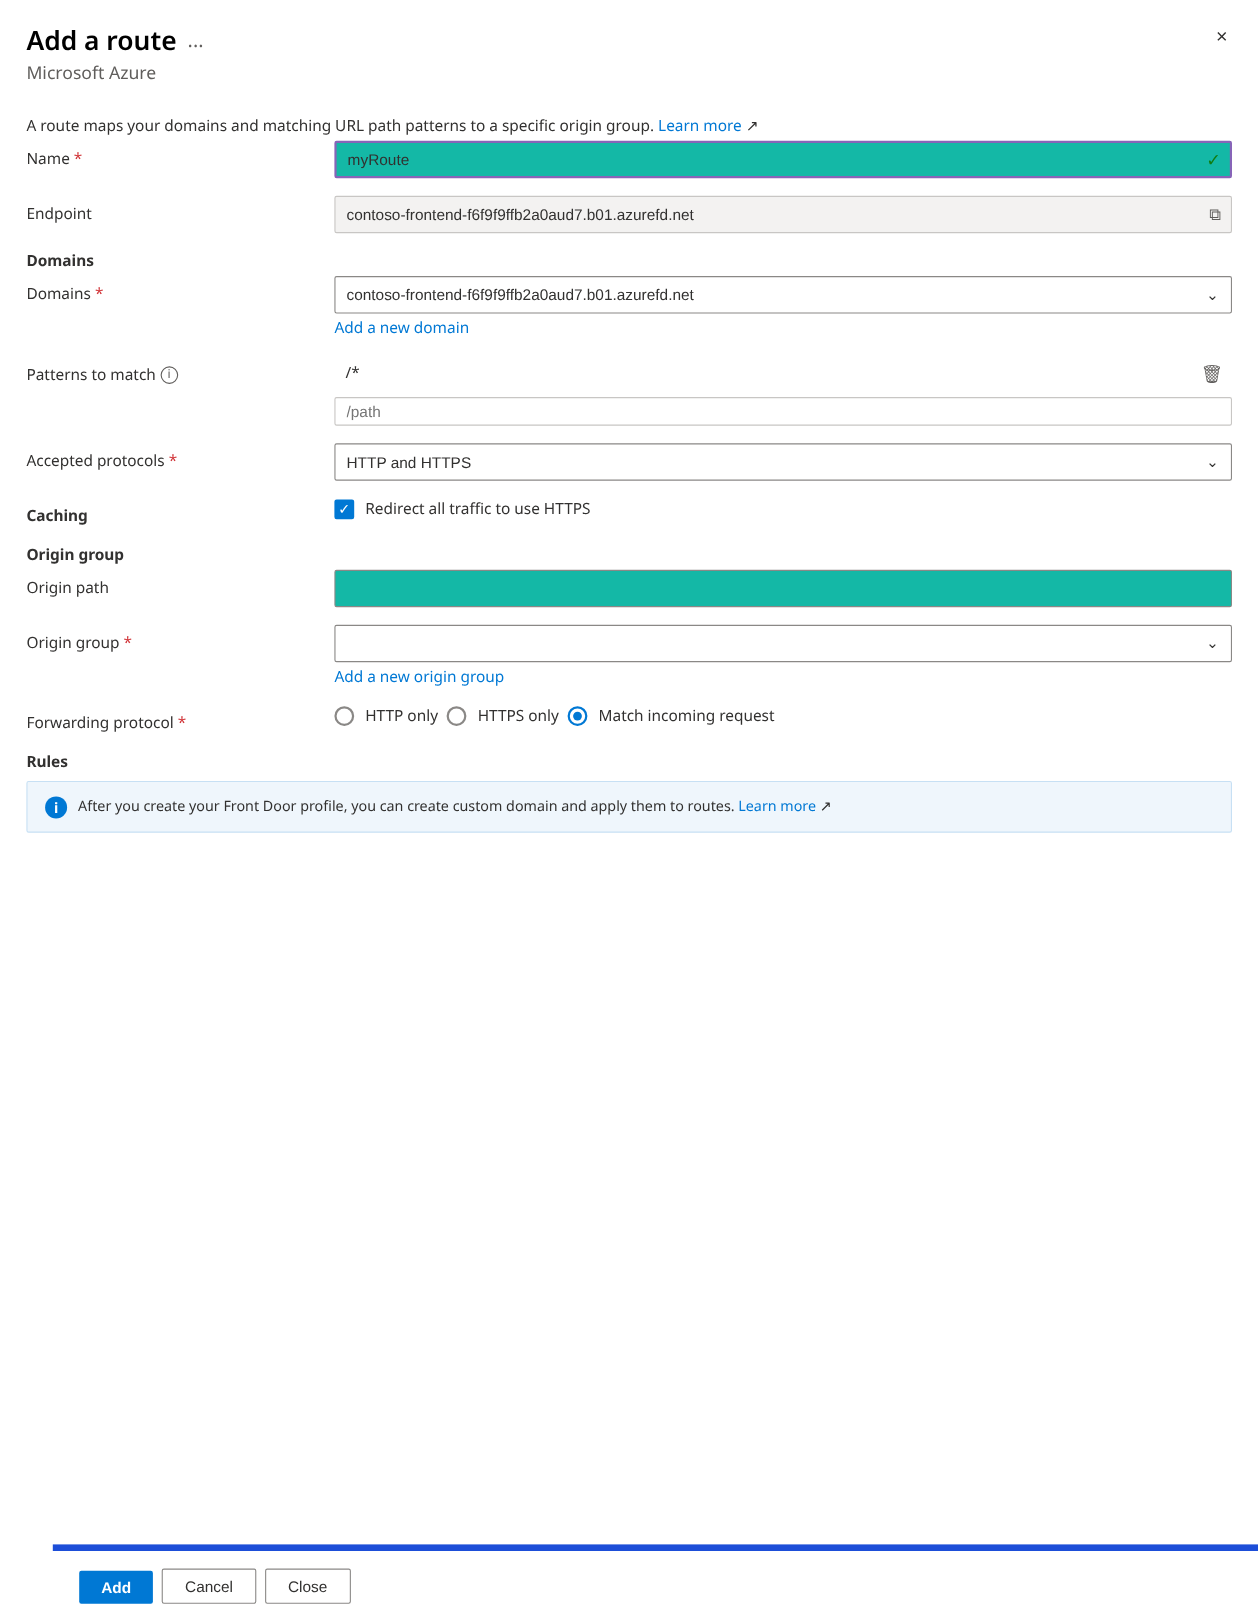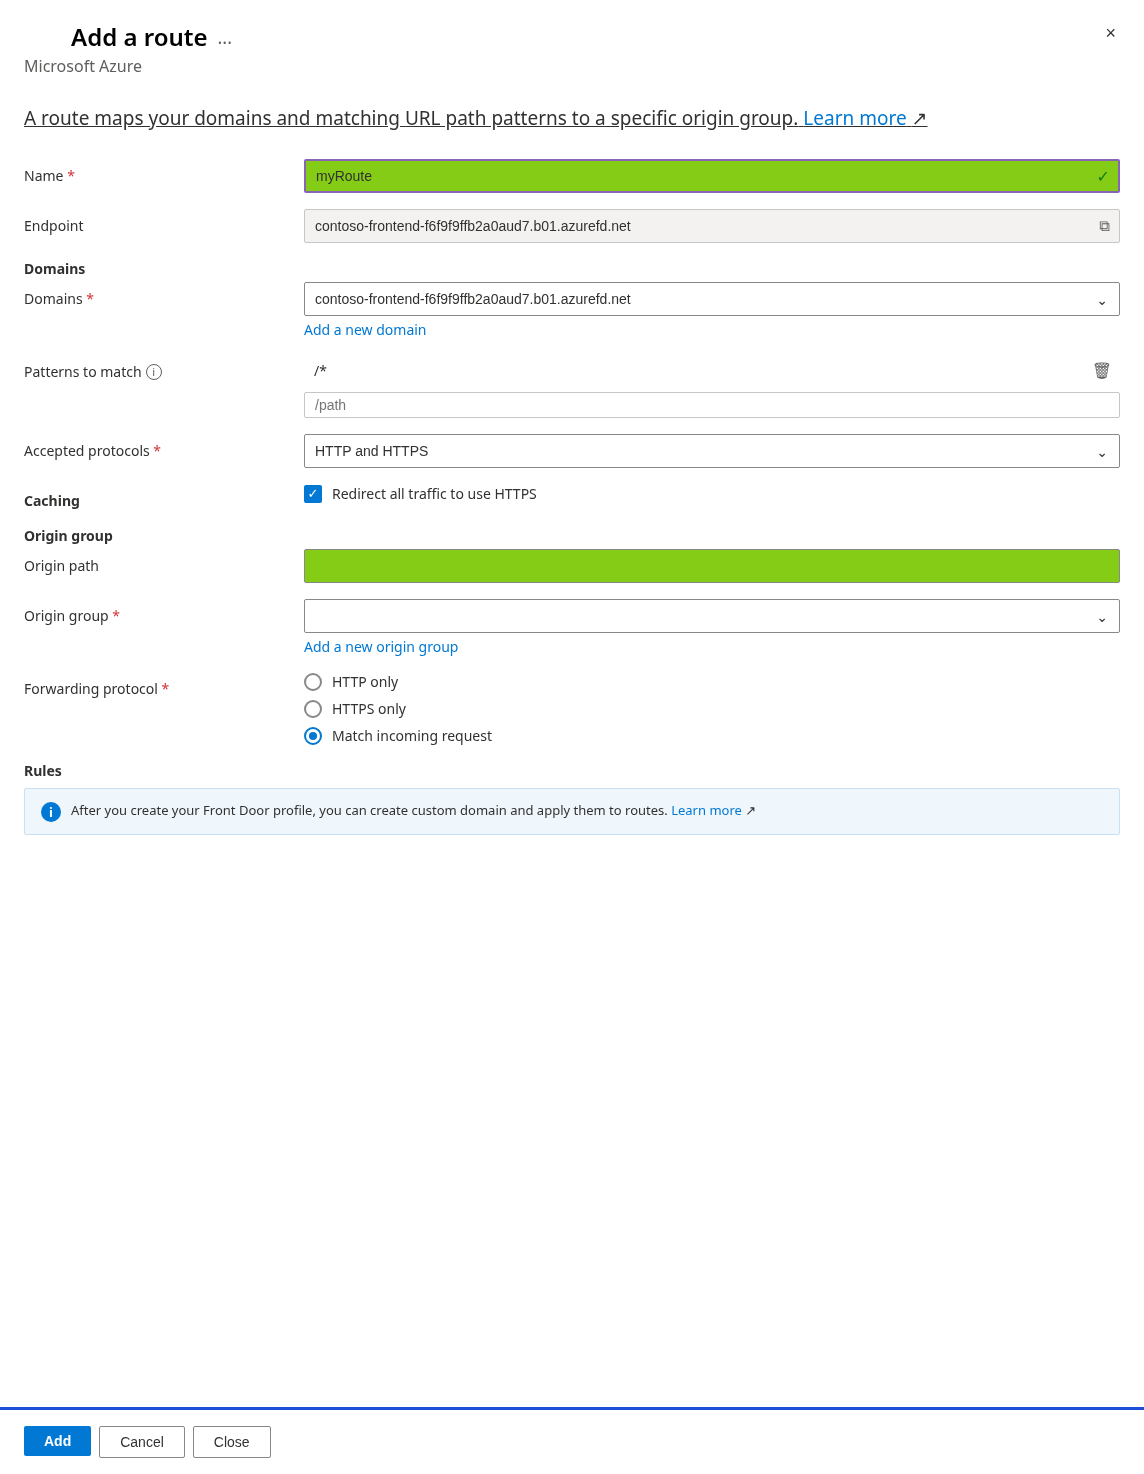--- a/index.html
+++ b/index.html
@@ -27,21 +27,20 @@
       justify-content: space-between;
     }
     .panel-title-area {}
     .panel-title {
       font-size: 24px;
       font-weight: 600;
       color: #000;
       display: flex;
       align-items: center;
       gap: 10px;
-      margin-left: 47px;
     }
     .panel-title-ellipsis {
       font-size: 18px;
       color: #605e5c;
       font-weight: 400;
       cursor: pointer;
     }
     .panel-subtitle {
       font-size: 16px;
       color: #605e5c;
@@ -54,24 +53,23 @@
       font-size: 18px;
       color: #323130;
       padding: 4px;
       line-height: 1;
     }
     .panel-body {
       padding: 16px 24px;
       flex: 1;
     }
     .description-row {
-      margin-bottom: 28px;
-      font-size: 19px;
-      color: #323130;
-      text-decoration: underline;
+      margin-bottom: 4px;
+      font-size: 14px;
+      color: #323130;
     }
     .description-row a {
       color: #0078d4;
       text-decoration: none;
     }
     .section-heading {
       font-weight: 700;
       font-size: 14px;
       margin-bottom: 4px;
       margin-top: 16px;
@@ -96,21 +94,21 @@
       flex: 1;
     }
     .text-input {
       width: 100%;
       height: 34px;
       border: 1px solid #8a8886;
       border-radius: 2px;
       padding: 0 10px;
       font-size: 14px;
       color: #323130;
-      background: #84cc16;
+      background: #14b8a6;
       outline: none;
     }
     .text-input.active-field {
       border-color: #8764b8;
       border-width: 2px;
     }
     .input-with-icon {
       position: relative;
       display: flex;
       align-items: center;
@@ -226,21 +224,21 @@
       justify-content: center;
       cursor: pointer;
       flex-shrink: 0;
     }
     .checkbox-label {
       font-size: 14px;
       color: #323130;
     }
     .radio-group {
       display: flex;
-      flex-direction: column;
+      flex-direction: row;
       gap: 8px;
     }
     .radio-row {
       display: flex;
       align-items: center;
       gap: 10px;
     }
     .radio-custom {
       width: 18px;
       height: 18px;
@@ -294,24 +292,25 @@
     .info-text {
       font-size: 13px;
       color: #323130;
     }
     .info-text a {
       color: #0078d4;
       text-decoration: none;
     }
     .panel-footer {
       padding: 16px 24px;
-      border-top: 3px solid #1d4ed8;
+      border-top: 6px solid #1d4ed8;
       display: flex;
       gap: 8px;
-      align-items: flex-start;
+      align-items: flex-end;
+      margin-left: 48px;
     }
     .btn-primary {
       background: #0078d4;
       color: #fff;
       border: none;
       border-radius: 2px;
       padding: 7px 20px;
       font-size: 14px;
       cursor: pointer;
       font-weight: 600;

